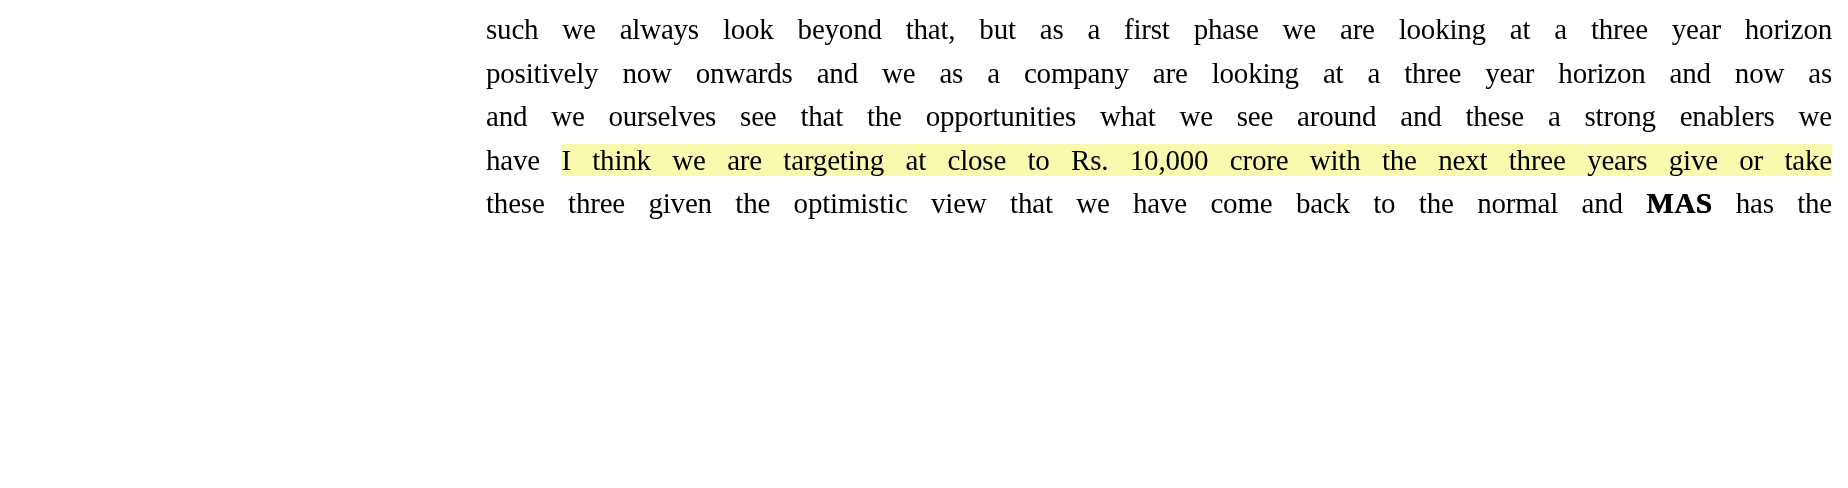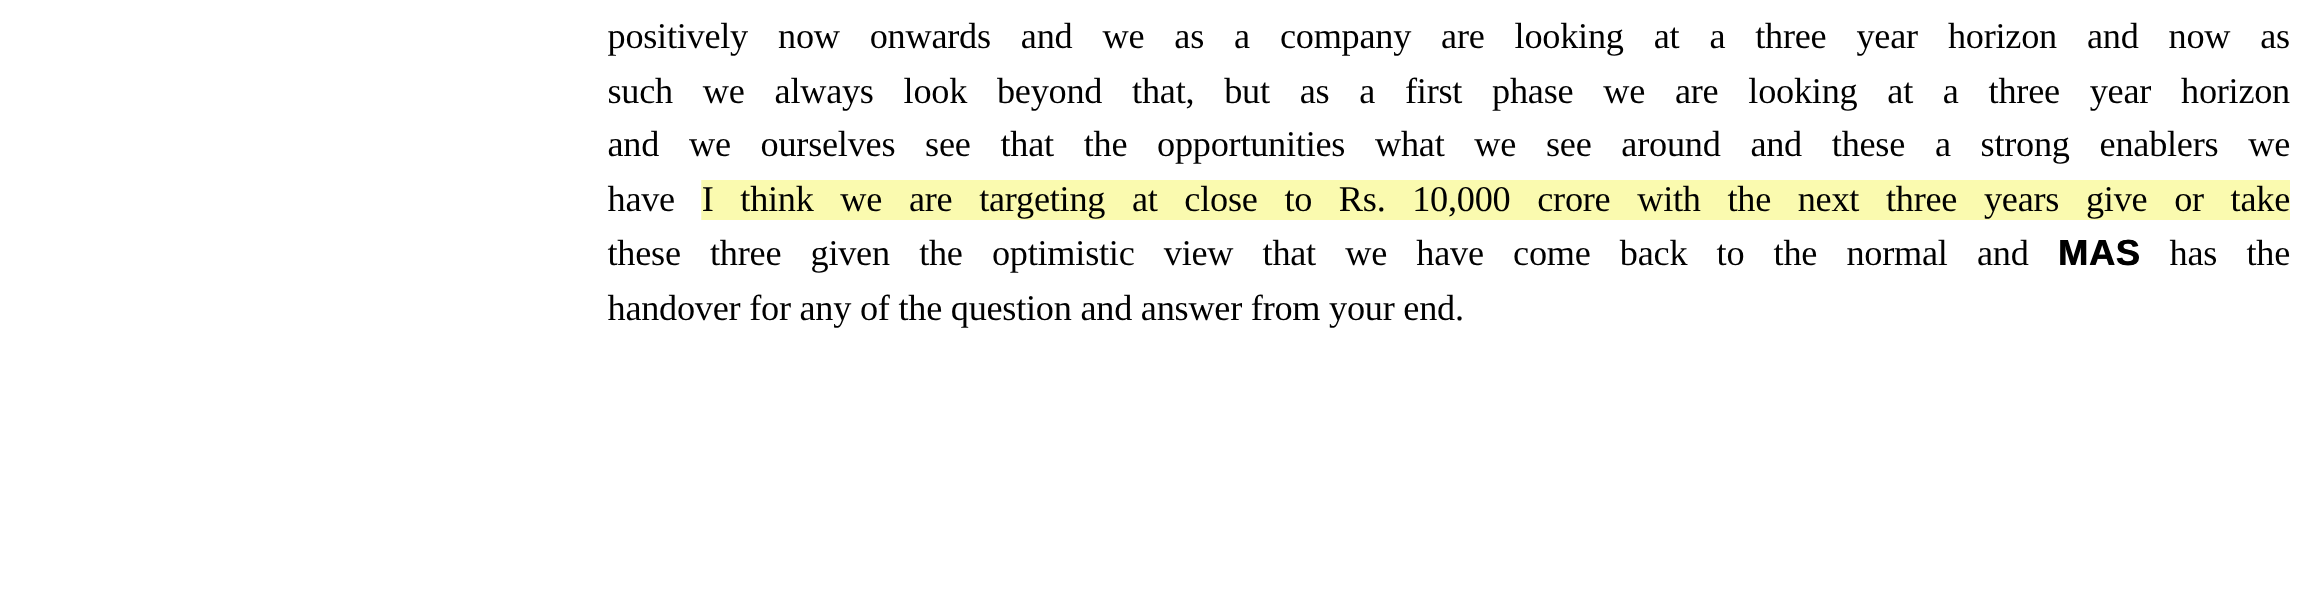--- a/index.html
+++ b/index.html
@@ -38,31 +38,30 @@
   }
   .line.last {
     text-align: left;
     text-align-last: left;
   }
   .hl {
     background-color: var(--hl);
     box-decoration-break: clone;
   }
   .blackletter {
-    font-family: Liberation Sans, sans-serif;
+    font-family: Liberation Serif, serif;
     font-weight: 700;
     letter-spacing: 0.5px;
     text-shadow: 0.6px 0 0 currentColor;
   }
 </style>
 </head>
 <body>
 
 <div class="page">
   <div class="text-block" id="lines">
+      <div class="line"><span>such we always look beyond that, but as a first phase we are looking at a three year horizon</span></div>
       <div class="line"><span>positively now onwards and we as a company are looking at a three year horizon and now as</span></div>
-      <div class="line"><span>such we always look beyond that, but as a first phase we are looking at a three year horizon</span></div>
       <div class="line"><span>and we ourselves see that the opportunities what we see around and these a strong enablers we</span></div>
       <div class="line"><span>have </span><span class="hl">I think we are targeting at close to Rs. 10,000 crore with the next three years give or take</span></div>
       <div class="line"><span>these three given the optimistic view that we have come back to the normal and </span><span class="blackletter">MAS</span><span> has the</span></div>
-      <div class="line last"><span>handover for any of the question and answer from your end.</span></div>
     </div>
 </div>
 
 </body></html>

